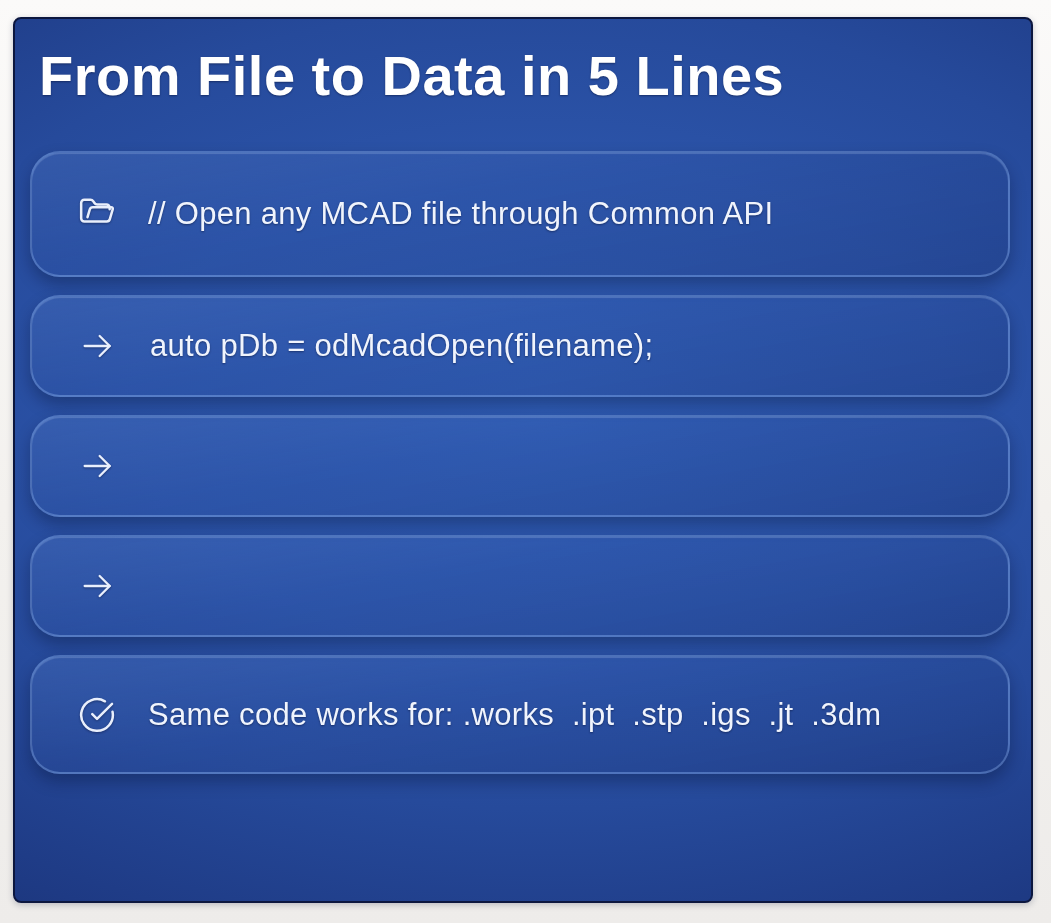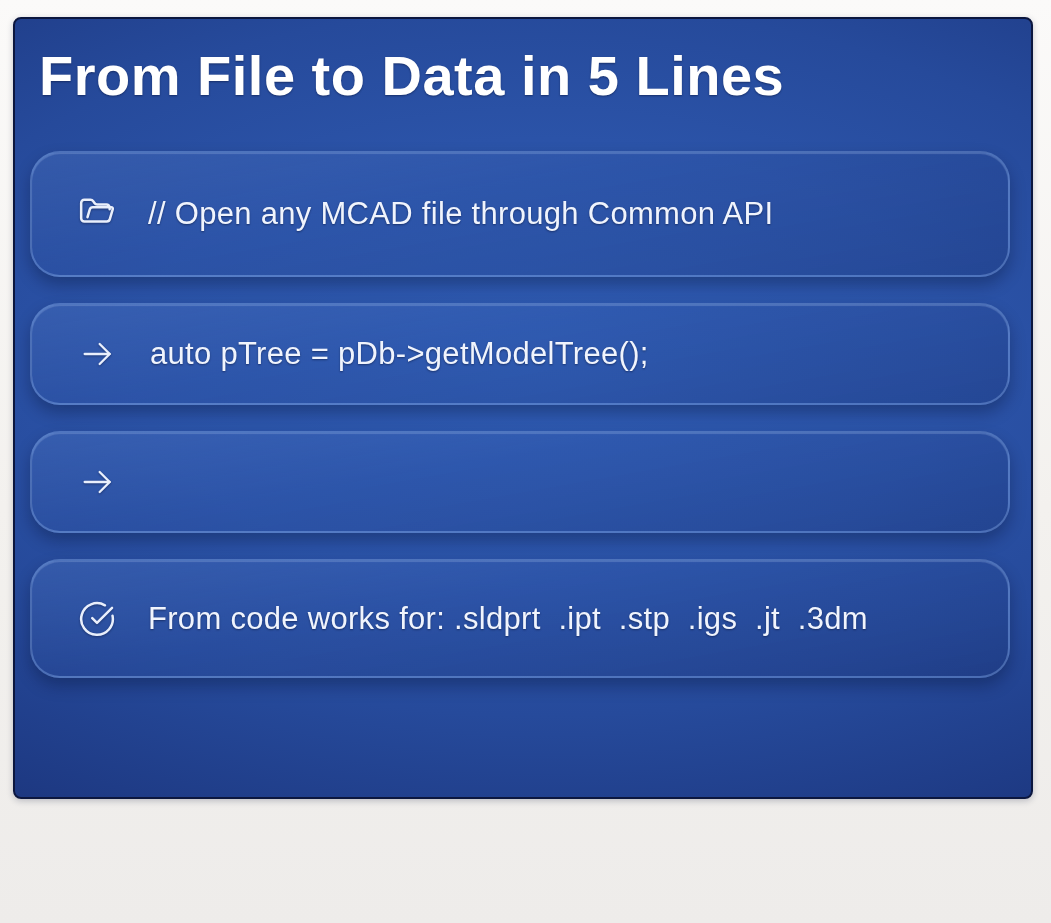--- a/index.html
+++ b/index.html
@@ -12,21 +12,21 @@
     position: relative;
     background: linear-gradient(180deg, #fbfaf9 0%, #f3f1ee 55%, #eeecea 100%);
     font-family: "Liberation Sans", sans-serif;
     overflow: hidden;
   }
   .slide {
     position: absolute;
     left: 13px;
     top: 17px;
     width: 1020px;
-    height: 782px;
+    height: 886px;
     box-sizing: border-box;
     border: 2px solid #0c173f;
     border-radius: 8px;
     background:
       radial-gradient(135% 95% at 52% 44%,
         #2f5cb4 0%,
         #2b53a8 30%,
         #264a9b 48%,
         #1e3a84 68%,
         #16285f 92%,
@@ -43,21 +43,21 @@
     color: #ffffff;
     text-shadow: 0 1px 2px rgba(5,10,40,0.45);
   }
   .rows {
     position: absolute;
     left: 15px;
     right: 21px;
     top: 132px;
     display: flex;
     flex-direction: column;
-    gap: 26px;
+    gap: 18px;
   }
   .code-row {
     box-sizing: border-box;
     height: 102px;
     border-radius: 30px;
     border: 2px solid rgba(140, 175, 235, 0.38);
     background: linear-gradient(170deg,
       rgba(95, 135, 210, 0.26) 0%,
       rgba(55, 90, 170, 0.16) 40%,
       rgba(18, 35, 90, 0.22) 100%);
@@ -103,45 +103,53 @@
 
     <div class="code-row row-first">
       <span class="row-icon">
         <svg viewBox="0 0 24 24" fill="none" stroke="currentColor" stroke-width="1.6" stroke-linecap="round" stroke-linejoin="round">
           <path d="m6 14 1.45-4.87A2 2 0 0 1 9.36 7.7H21a1 1 0 0 1 .96 1.28L20.1 15.3a2 2 0 0 1-1.92 1.44H4a2 2 0 0 1-2-2V5a2 2 0 0 1 2-2h3.93a2 2 0 0 1 1.66.9l.82 1.2a2 2 0 0 0 1.66.9H18a2 2 0 0 1 2 2v1"></path>
         </svg>
       </span>
       <span class="code-text">// Open any MCAD file through Common API</span>
     </div>
 
+    <div class="code-row">
+      <span class="row-icon arrow-icon-wrap">
+        <svg viewBox="0 0 24 24" fill="none" stroke="currentColor" stroke-width="1.4" stroke-linecap="round" stroke-linejoin="round">
+          <path d="M4 12h15"></path>
+            <path d="m13 6 6 6-6 6"></path>
+        </svg>
+      </span>
+      <span class="code-text">auto pDb = odMcadOpen(filename);</span>
+    </div>
 
     <div class="code-row">
       <span class="row-icon arrow-icon-wrap">
         <svg viewBox="0 0 24 24" fill="none" stroke="currentColor" stroke-width="1.4" stroke-linecap="round" stroke-linejoin="round">
           <path d="M4 12h15"></path>
             <path d="m13 6 6 6-6 6"></path>
         </svg>
       </span>
-      <span class="code-text">auto pTree = pDb-&gt;getModelTree();</span>
     </div>
 
 
     <div class="code-row">
       <span class="row-icon arrow-icon-wrap">
         <svg viewBox="0 0 24 24" fill="none" stroke="currentColor" stroke-width="1.4" stroke-linecap="round" stroke-linejoin="round">
           <path d="M4 12h15"></path>
             <path d="m13 6 6 6-6 6"></path>
         </svg>
       </span>
     </div>
 
     <div class="code-row row-last">
       <span class="row-icon">
         <svg viewBox="0 0 24 24" fill="none" stroke="currentColor" stroke-width="1.6" stroke-linecap="round" stroke-linejoin="round">
           <path d="M21.8 10A10 10 0 1 1 17 3.34"></path>
             <path d="m9 11.5 3 3L21.5 5"></path>
         </svg>
       </span>
-      <span class="code-text">From code works for: .sldprt  .ipt  .stp  .igs  .jt  .3dm</span>
+      <span class="code-text">Same code works for: .works  .ipt  .stp  .igs  .jt  .3dm</span>
     </div>
 
   </div>
 </div>
 
 </body></html>

